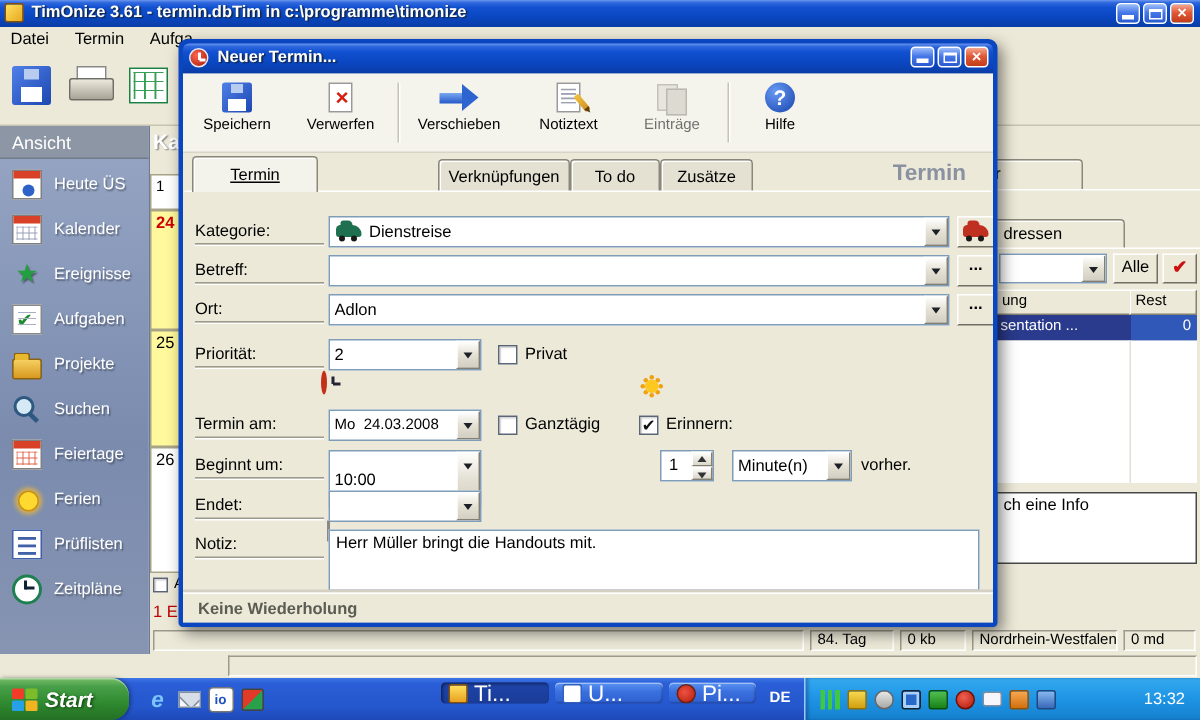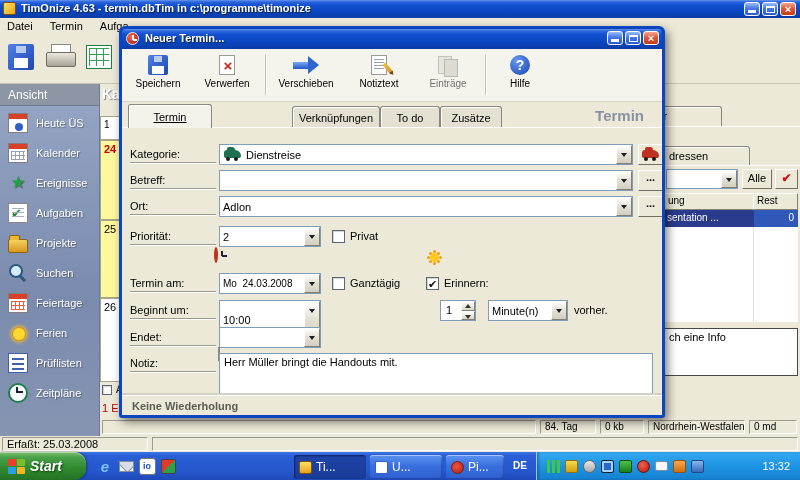--- a/index.html
+++ b/index.html
@@ -92,38 +92,38 @@
 .fclock::before{content:"";position:absolute;left:5px;top:2px;width:2px;height:5px;background:#223}
 .fclock::after{content:"";position:absolute;left:6px;top:6px;width:5px;height:2px;background:#223}
 .fsun{width:9px;height:9px;background:#FFC820;border-radius:50%;box-shadow:0 -6px 0 -3px #F0A010,0 6px 0 -3px #F0A010,6px 0 0 -3px #F0A010,-6px 0 0 -3px #F0A010,4px -4px 0 -3px #F0A010,-4px 4px 0 -3px #F0A010,4px 4px 0 -3px #F0A010,-4px -4px 0 -3px #F0A010}
 .fnote{width:12px;height:15px;background:#FFF;border:1px solid #888;position:relative}
 .fnote::after{content:"";position:absolute;left:2px;right:2px;top:3px;height:9px;background-image:linear-gradient(#3464BE 1px,transparent 1px);background-size:100% 3px}
 .spb{flex:1;background:linear-gradient(#FDFDFB,#DAD6CA);border:1px solid;border-color:#fff #837F72 #837F72 #fff;position:relative}
 .spb.up::after{content:"";position:absolute;left:3px;top:2px;border:3px solid transparent;border-top:0;border-bottom:4px solid #333}
 .spb.dn::after{content:"";position:absolute;left:3px;top:3px;border:3px solid transparent;border-bottom:0;border-top:4px solid #333}
 .flag{width:17px;height:15px;display:grid;grid-template-columns:8px 8px;grid-template-rows:7px 7px;gap:1px;flex:none}
 .flag b{border-radius:1px}
-.task{position:absolute;top:3px;height:24px;border-radius:3px;background:linear-gradient(180deg,#5B93F2,#3A70DE 45%,#2E5FD0);box-shadow:inset 0 1px 0 rgba(255,255,255,.45),inset -1px -1px 1px rgba(0,0,40,.25);color:#fff;font-size:12px;display:flex;align-items:center;gap:4px;padding:0 5px;overflow:hidden;white-space:nowrap}
+.task{position:absolute;top:3px;height:14px;border-radius:3px;background:linear-gradient(180deg,#5B93F2,#3A70DE 45%,#2E5FD0);box-shadow:inset 0 1px 0 rgba(255,255,255,.45),inset -1px -1px 1px rgba(0,0,40,.25);color:#fff;font-size:15px;display:flex;align-items:center;gap:4px;padding:0 5px;overflow:hidden;white-space:nowrap}
 .task.active{background:linear-gradient(180deg,#1E44A8,#1A3C98);box-shadow:inset 1px 1px 2px rgba(0,0,20,.5)}
 .tk-ic{width:13px;height:13px;border-radius:2px;flex:none}
 .qli{top:5px;width:18px;height:18px;display:flex;align-items:center;justify-content:center}
 .env{width:15px;height:11px;background:#F6F6FC;border:1px solid #8090A0;position:relative;overflow:hidden}
 .env::after{content:"";position:absolute;left:0;top:-7px;width:13px;height:13px;transform:rotate(45deg);background:#D8DEE8;border:1px solid #8090A0}
 .iochip{width:17px;height:17px;background:#FFF;border-radius:3px;border:1px solid #777;font-weight:bold;font-size:9px;color:#2050C0;text-align:center;line-height:15px}
 .medchip{width:15px;height:15px;background:linear-gradient(135deg,#E23A28 50%,#2AA04A 50%);border:1px solid #444;border-radius:2px}
 .tri{width:13px;height:13px;border-radius:2px;flex:none}
 </style>
 </head>
 <body>
 
 <div class="screen">
 
   <div class="a xptit" style="left:0;top:0;width:800px;height:18px">
     <span class="a appic" style="left:3px;top:2px;width:13px;height:13px"></span>
-    <span class="a" style="left:21px;top:2px;font-weight:bold;color:#fff;text-shadow:1px 1px 1px #123;white-space:nowrap">TimOnize 4.63 - termin.dbTim in c:\programme\timonize</span>
+    <span class="a" style="left:21px;top:2px;font-weight:bold;color:#fff;text-shadow:1px 1px 1px #123;white-space:nowrap">TimOnize 3.61 - termin.dbTim in c:\programme\timonize</span>
     <span class="a capbtn b-min" style="left:744px">
         <i class="g-min"></i>
       </span>
     <span class="a capbtn b-max" style="left:762px">
         <i class="g-max"></i>
       </span>
     <span class="a capbtn b-close" style="left:780px">
         <span class="g-x">×</span>
       </span>
   </div>
@@ -225,21 +225,20 @@
   <div class="a" style="left:664px;top:227px;width:134px;height:95px;background:#fff">
     <span class="a" style="left:89px;top:0;bottom:0;width:1px;background:#E0E0D8"></span>
   </div>
   <div class="a" style="left:664px;top:328px;width:134px;height:48px;background:#fff;border:1px solid #484848;font-size:11px;padding:2px 4px">ch eine Info</div>
 
   <div class="a panel" style="left:102px;top:420px;width:434px"></div>
   <div class="a panel" style="left:540px;top:420px;width:56px">84. Tag</div>
   <div class="a panel" style="left:600px;top:420px;width:44px">0 kb</div>
   <div class="a panel" style="left:648px;top:420px;width:97px">Nordrhein-Westfalen</div>
   <div class="a panel" style="left:749px;top:420px;width:48px">0 md</div>
-  <div class="a panel" style="left:2px;top:437px;width:146px;font-size:11px;line-height:12px">Erfaßt: 25.03.2008</div>
   <div class="a panel" style="left:152px;top:437px;width:646px"></div>
 
   <div class="a" style="left:119px;top:26px;width:546px;height:392px;background:#0A46C0;border-radius:6px 6px 3px 3px;box-shadow:3px 4px 10px rgba(0,0,0,.5);z-index:40">
     <div class="a xptit" style="left:3px;top:3px;width:540px;height:20px;border-radius:4px 4px 0 0">
       <span class="a dlgic" style="left:4px;top:3px;width:13px;height:13px"></span>
       <span class="a" style="left:23px;top:3px;color:#fff;font-weight:bold;text-shadow:1px 1px 1px #123;white-space:nowrap">Neuer Termin...</span>
       <span class="a capbtn b-min" style="left:485px">
           <i class="g-min"></i>
         </span>
       <span class="a capbtn b-max" style="left:503px">

